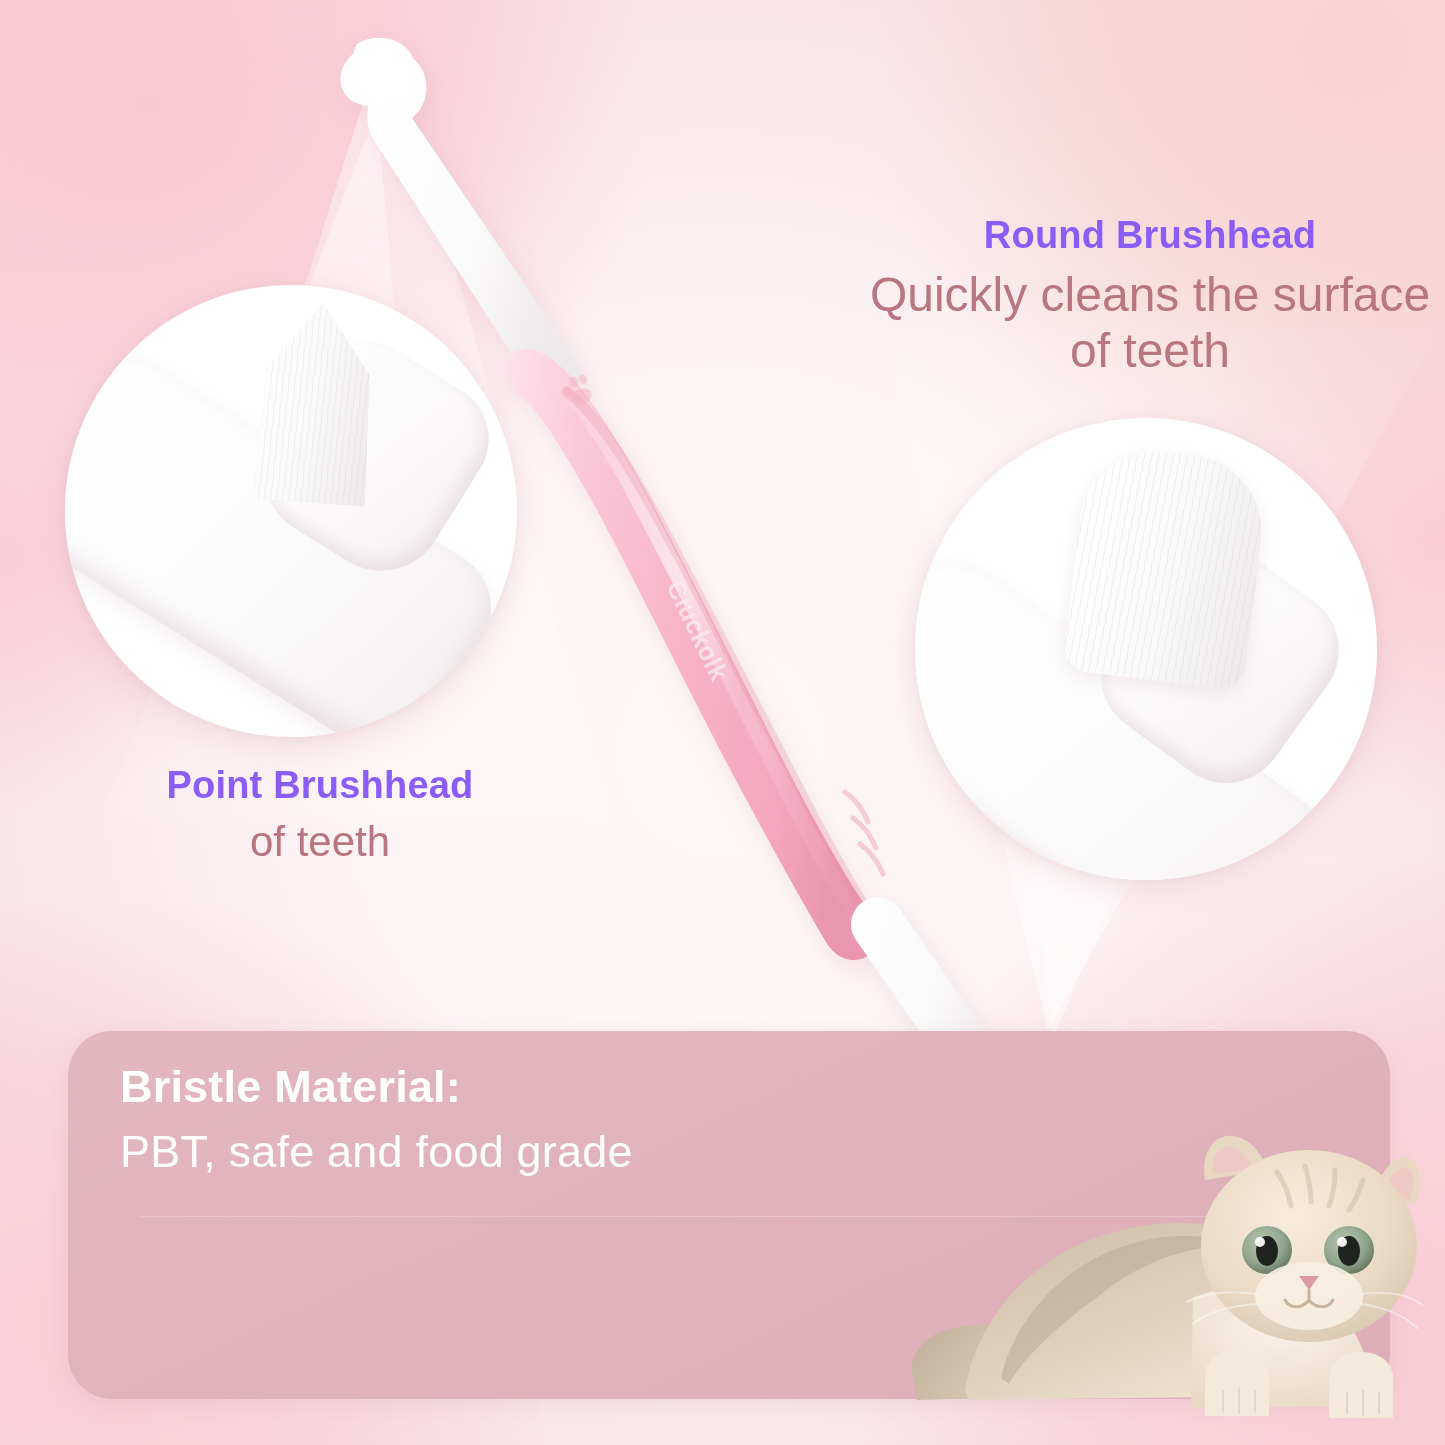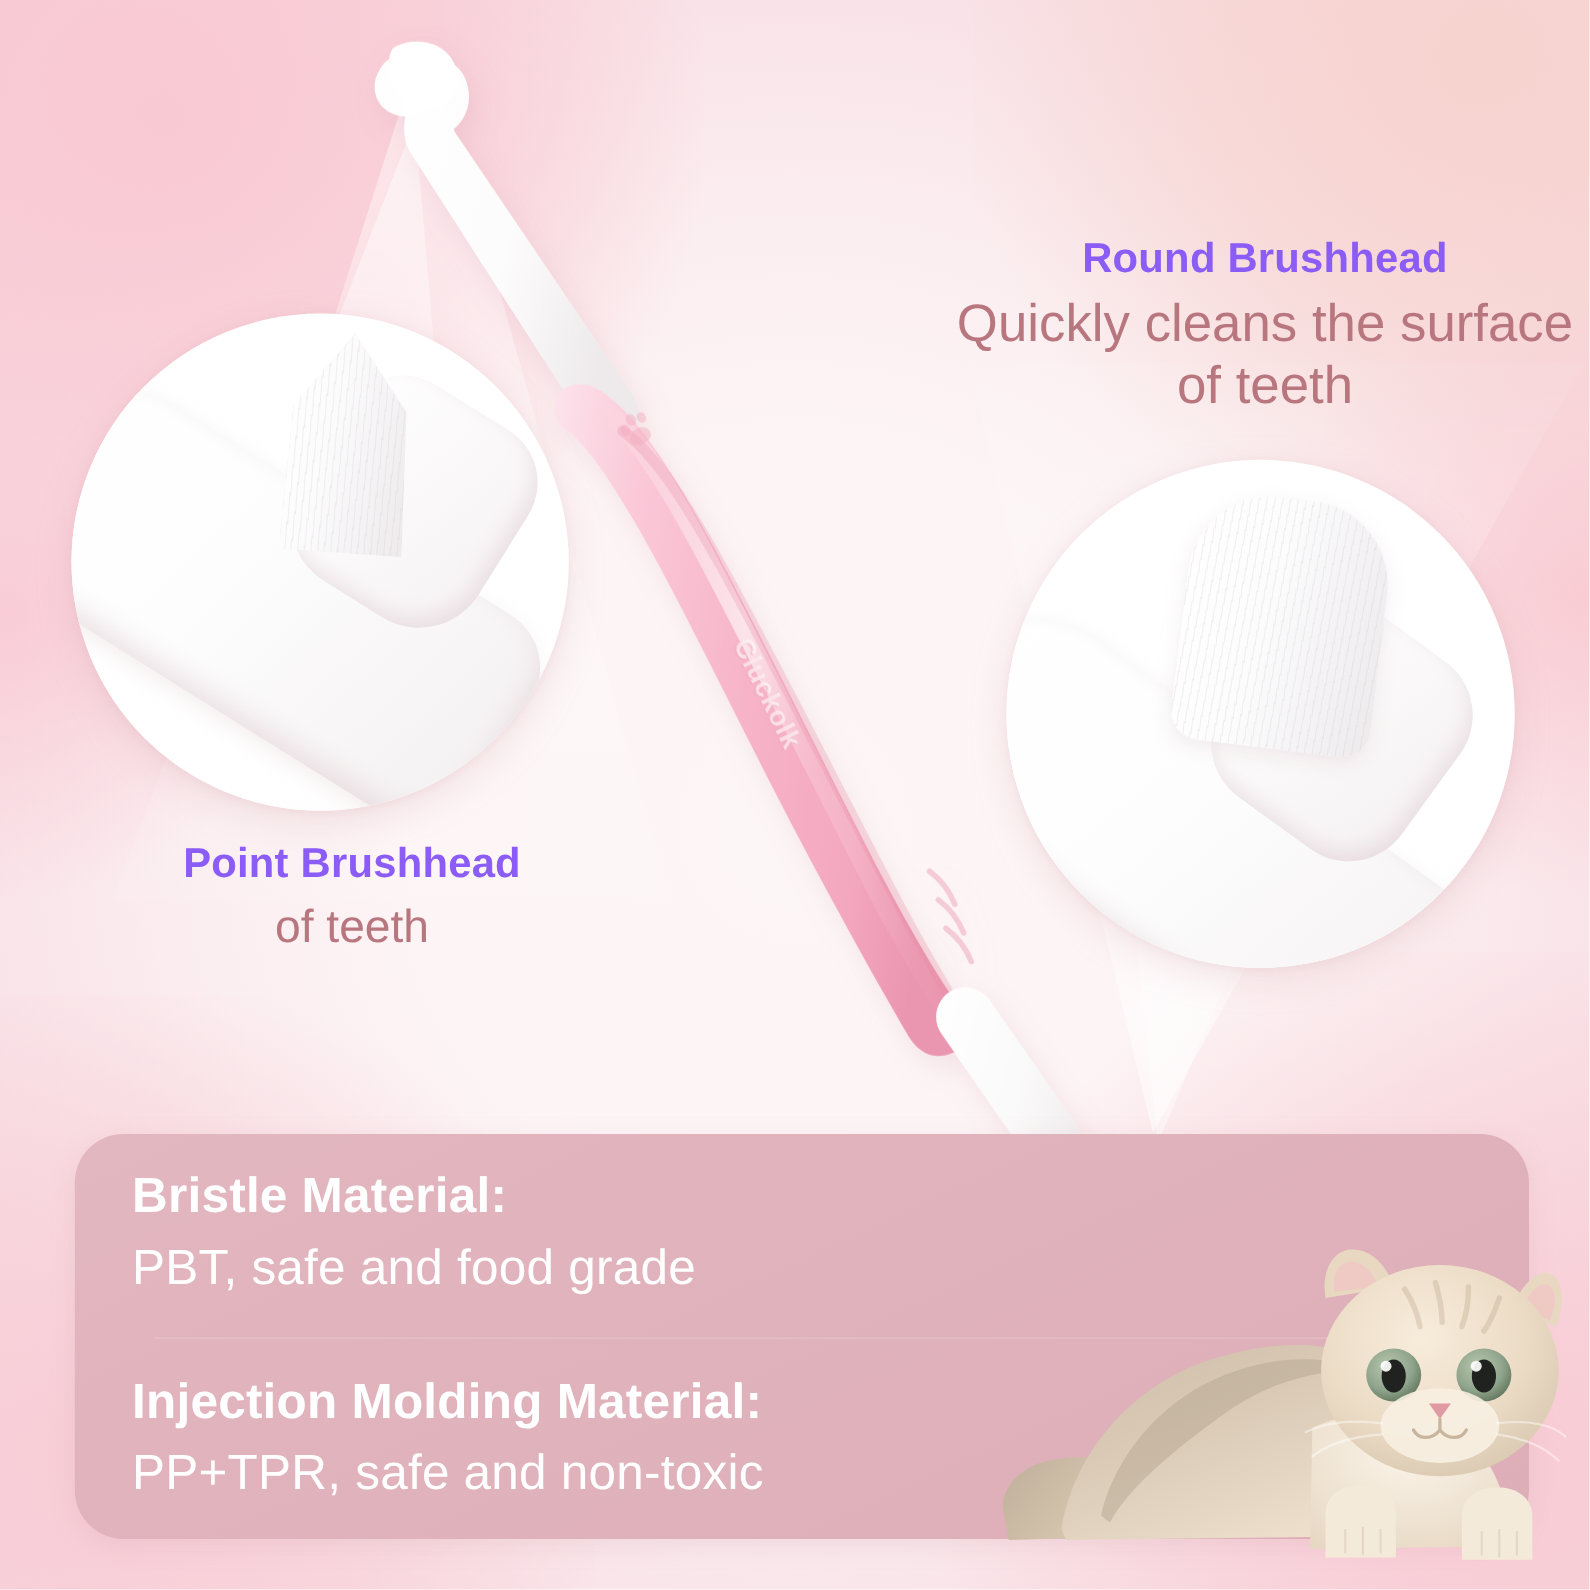--- a/index.html
+++ b/index.html
@@ -378,24 +378,20 @@
 
   <div id="material-panel">
     <div class="divider"></div>
   </div>
 
   <div class="mat-block" id="mat-bristle">
     <div class="mat-title">Bristle Material:</div>
     <div class="mat-value">PBT, safe and food grade</div>
   </div>
 
-  <div class="mat-block" id="mat-injection">
-    <div class="mat-title">Injection Molding Material:</div>
-    <div class="mat-value">PP+TPR, safe and non-toxic</div>
-  </div>
 
   <svg id="cat" viewBox="0 0 520 317">
     <defs>
       <linearGradient id="cBody" x1="0" y1="0" x2="0.7" y2="1">
         <stop offset="0%" stop-color="#cdbca8"></stop>
         <stop offset="42%" stop-color="#d9c9b5"></stop>
         <stop offset="100%" stop-color="#eee0cd"></stop>
       </linearGradient>
       <linearGradient id="cBodyDark" x1="0" y1="0" x2="1" y2="0.6">
         <stop offset="0%" stop-color="#b3a characters"></stop>

